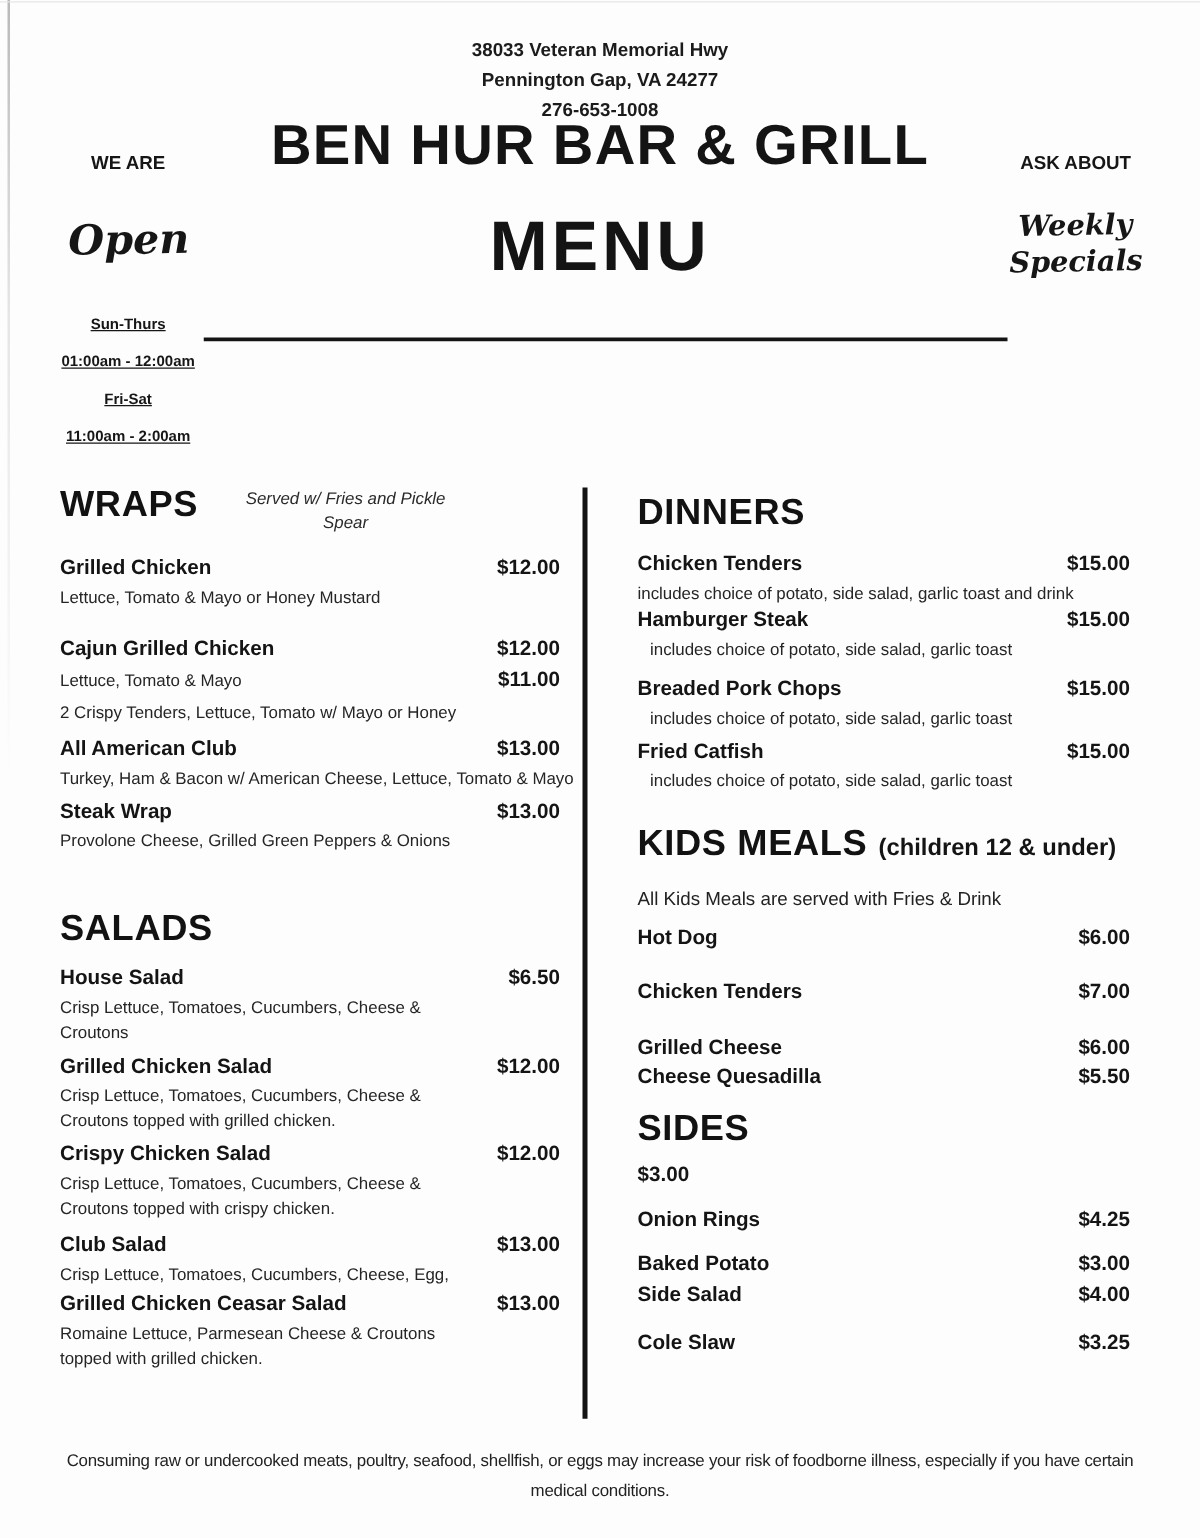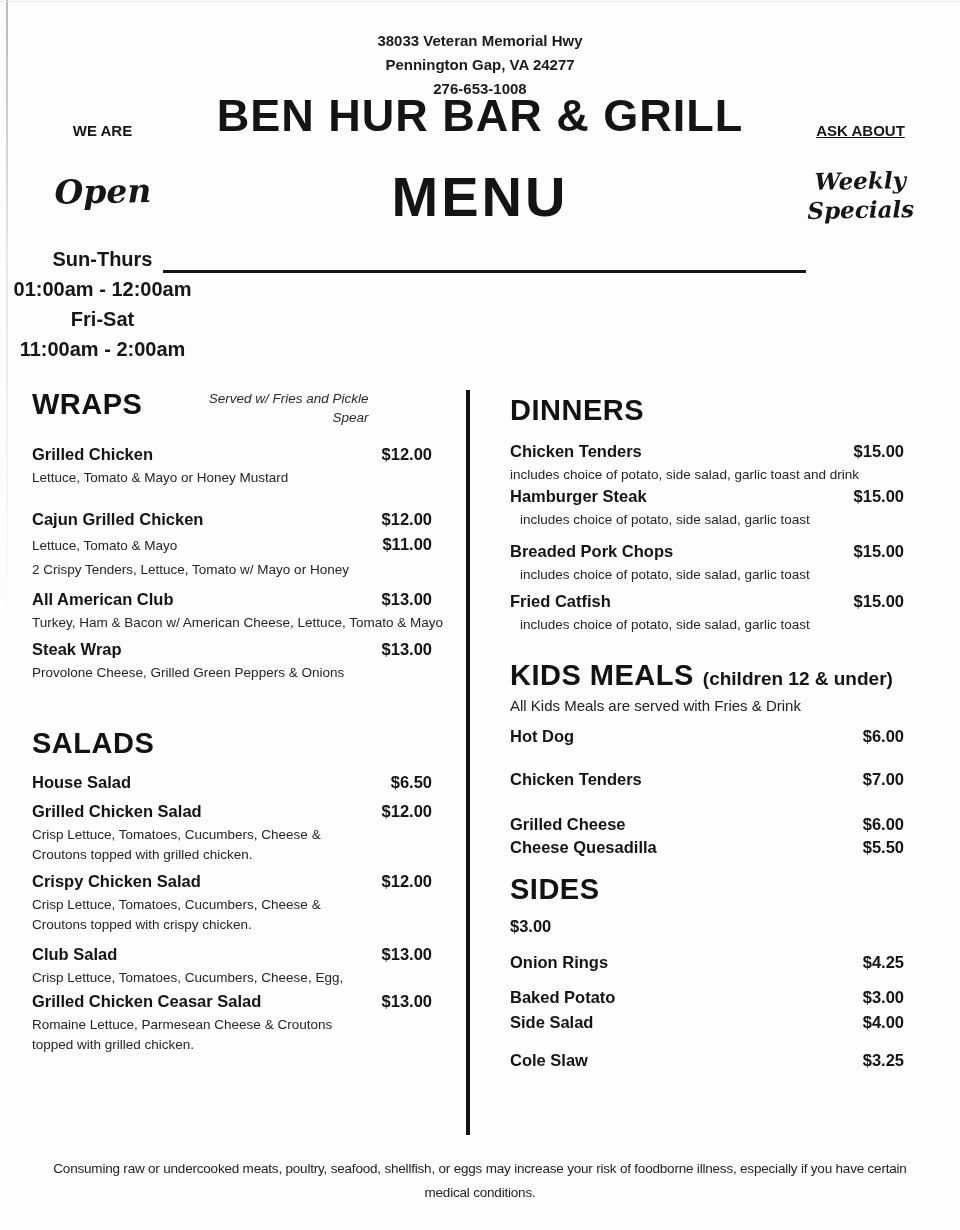--- a/index.html
+++ b/index.html
@@ -22,56 +22,56 @@
   .menu-title { position:absolute; top:164px; left:0; width:100%; text-align:center;
     font-weight:700; font-size:56px; letter-spacing:3px; color:#141414; }
 
   
   .we-are { position:absolute; left:40px; top:122px; width:125px; text-align:center;
     font-weight:700; font-size:15px; }
   .open-script { position:absolute; left:38px; top:172px; width:130px; text-align:center;
     font-family:"DejaVu Serif", serif; font-style:italic; font-weight:700; font-size:33px;
     transform:rotate(-1deg); }
   .hours { position:absolute; left:10px; top:250px; width:185px; text-align:center;
-    font-weight:700; font-size:20px; }
+    font-weight:700; font-size:12px;text-decoration:underline; }
   .hours div { margin-bottom:12px; line-height:18px; }
 
   
   .ask-about { position:absolute; left:798px; top:122px; width:125px; text-align:center;
-    font-weight:700; font-size:15px;text-decoration:underline; }
+    font-weight:700; font-size:15px; }
   .weekly-script { position:absolute; left:793px; top:166px; width:135px; text-align:center;
     font-family:"DejaVu Serif", serif; font-style:italic; font-weight:700; font-size:23px;
     line-height:29px; transform:rotate(-1deg); }
 
   
   .divider-h { position:absolute; left:163px; top:270px; width:643px; height:3px; background:#141414; }
   .divider-v { position:absolute; left:466px; top:390px; width:4px; height:745px; background:#131313; }
 
   
-  .col-left  { position:absolute; left:32px;  top:386px; width:400px; }
+  .col-left  { position:absolute; left:48px;  top:386px; width:400px; }
   .col-right { position:absolute; left:510px; top:392px; width:394px; }
 
   .sec-title { font-weight:700; font-size:29px; line-height:36px; letter-spacing:0.5px; color:#121212; }
   .sec-head-row { display:flex; align-items:flex-start; margin-bottom:16px; }
   .sec-note { font-style:italic; font-size:13.5px; line-height:19px; color:#2a2a2a;
-    width:160px; text-align:right; margin-left:66px; margin-top:3px; }
+    width:160px; text-align:center; margin-left:38px; margin-top:3px; }
 
   .mi { margin-bottom:8px; }
   .mi-row { display:flex; justify-content:space-between; align-items:baseline; }
   .mi-name { font-weight:700; font-size:16.5px; line-height:23px; color:#141414; }
   .mi-price { font-weight:700; font-size:16.5px; line-height:23px; color:#141414; }
   .mi-desc { font-size:13.5px; line-height:20px; color:#252525; margin-top:2px; }
   .sec-wraps .mi-desc { white-space:nowrap; }
   .sec-salads .mi-desc { max-width:338px; }
   .sec-dinners .mi-desc { max-width:355px; }
   .mi-desc.indent { padding-left:10px; }
   .desc-row { margin-top:2px; }
   .desc-row .mi-desc { margin-top:0; }
 
-  .kids-title-row { display:flex; align-items:baseline; margin-top:22px; margin-bottom:2px; }
+  .kids-title-row { display:flex; align-items:baseline; margin-top:22px; margin-bottom:16px; }
   .kids-suffix { font-weight:700; font-size:19px; margin-left:9px; color:#141414; }
   .kids-note { font-size:15px; line-height:22px; color:#222222; margin-bottom:8px; }
 
   .salads-title { margin-top:42px; margin-bottom:10px; }
   .sides-title { margin-top:12px; margin-bottom:8px; }
   .dinners-title { margin-bottom:12px; }
 
   .footer { position:absolute; left:40px; top:1157px; width:880px; text-align:center;
     font-size:13.5px; line-height:24px; letter-spacing:-0.2px; color:#222222; }
 </style>
@@ -157,20 +157,21 @@
     </div>
 
     <div class="sec-salads">
       <div class="sec-title salads-title">SALADS</div>
 
       <div class="mi" style="margin-bottom:6px">
         <div class="mi-row">
           <span class="mi-name">House Salad</span>
           <span class="mi-price">$6.50</span>
         </div>
+        <div class="mi-desc">Crisp Lettuce, Tomatoes, Cucumbers, Cheese &amp; Croutons</div>
       </div>
 
       <div class="mi" style="margin-bottom:5px">
         <div class="mi-row">
           <span class="mi-name">Grilled Chicken Salad</span>
           <span class="mi-price">$12.00</span>
         </div>
         <div class="mi-desc">Crisp Lettuce, Tomatoes, Cucumbers, Cheese &amp; Croutons topped with grilled chicken.</div>
       </div>
 

